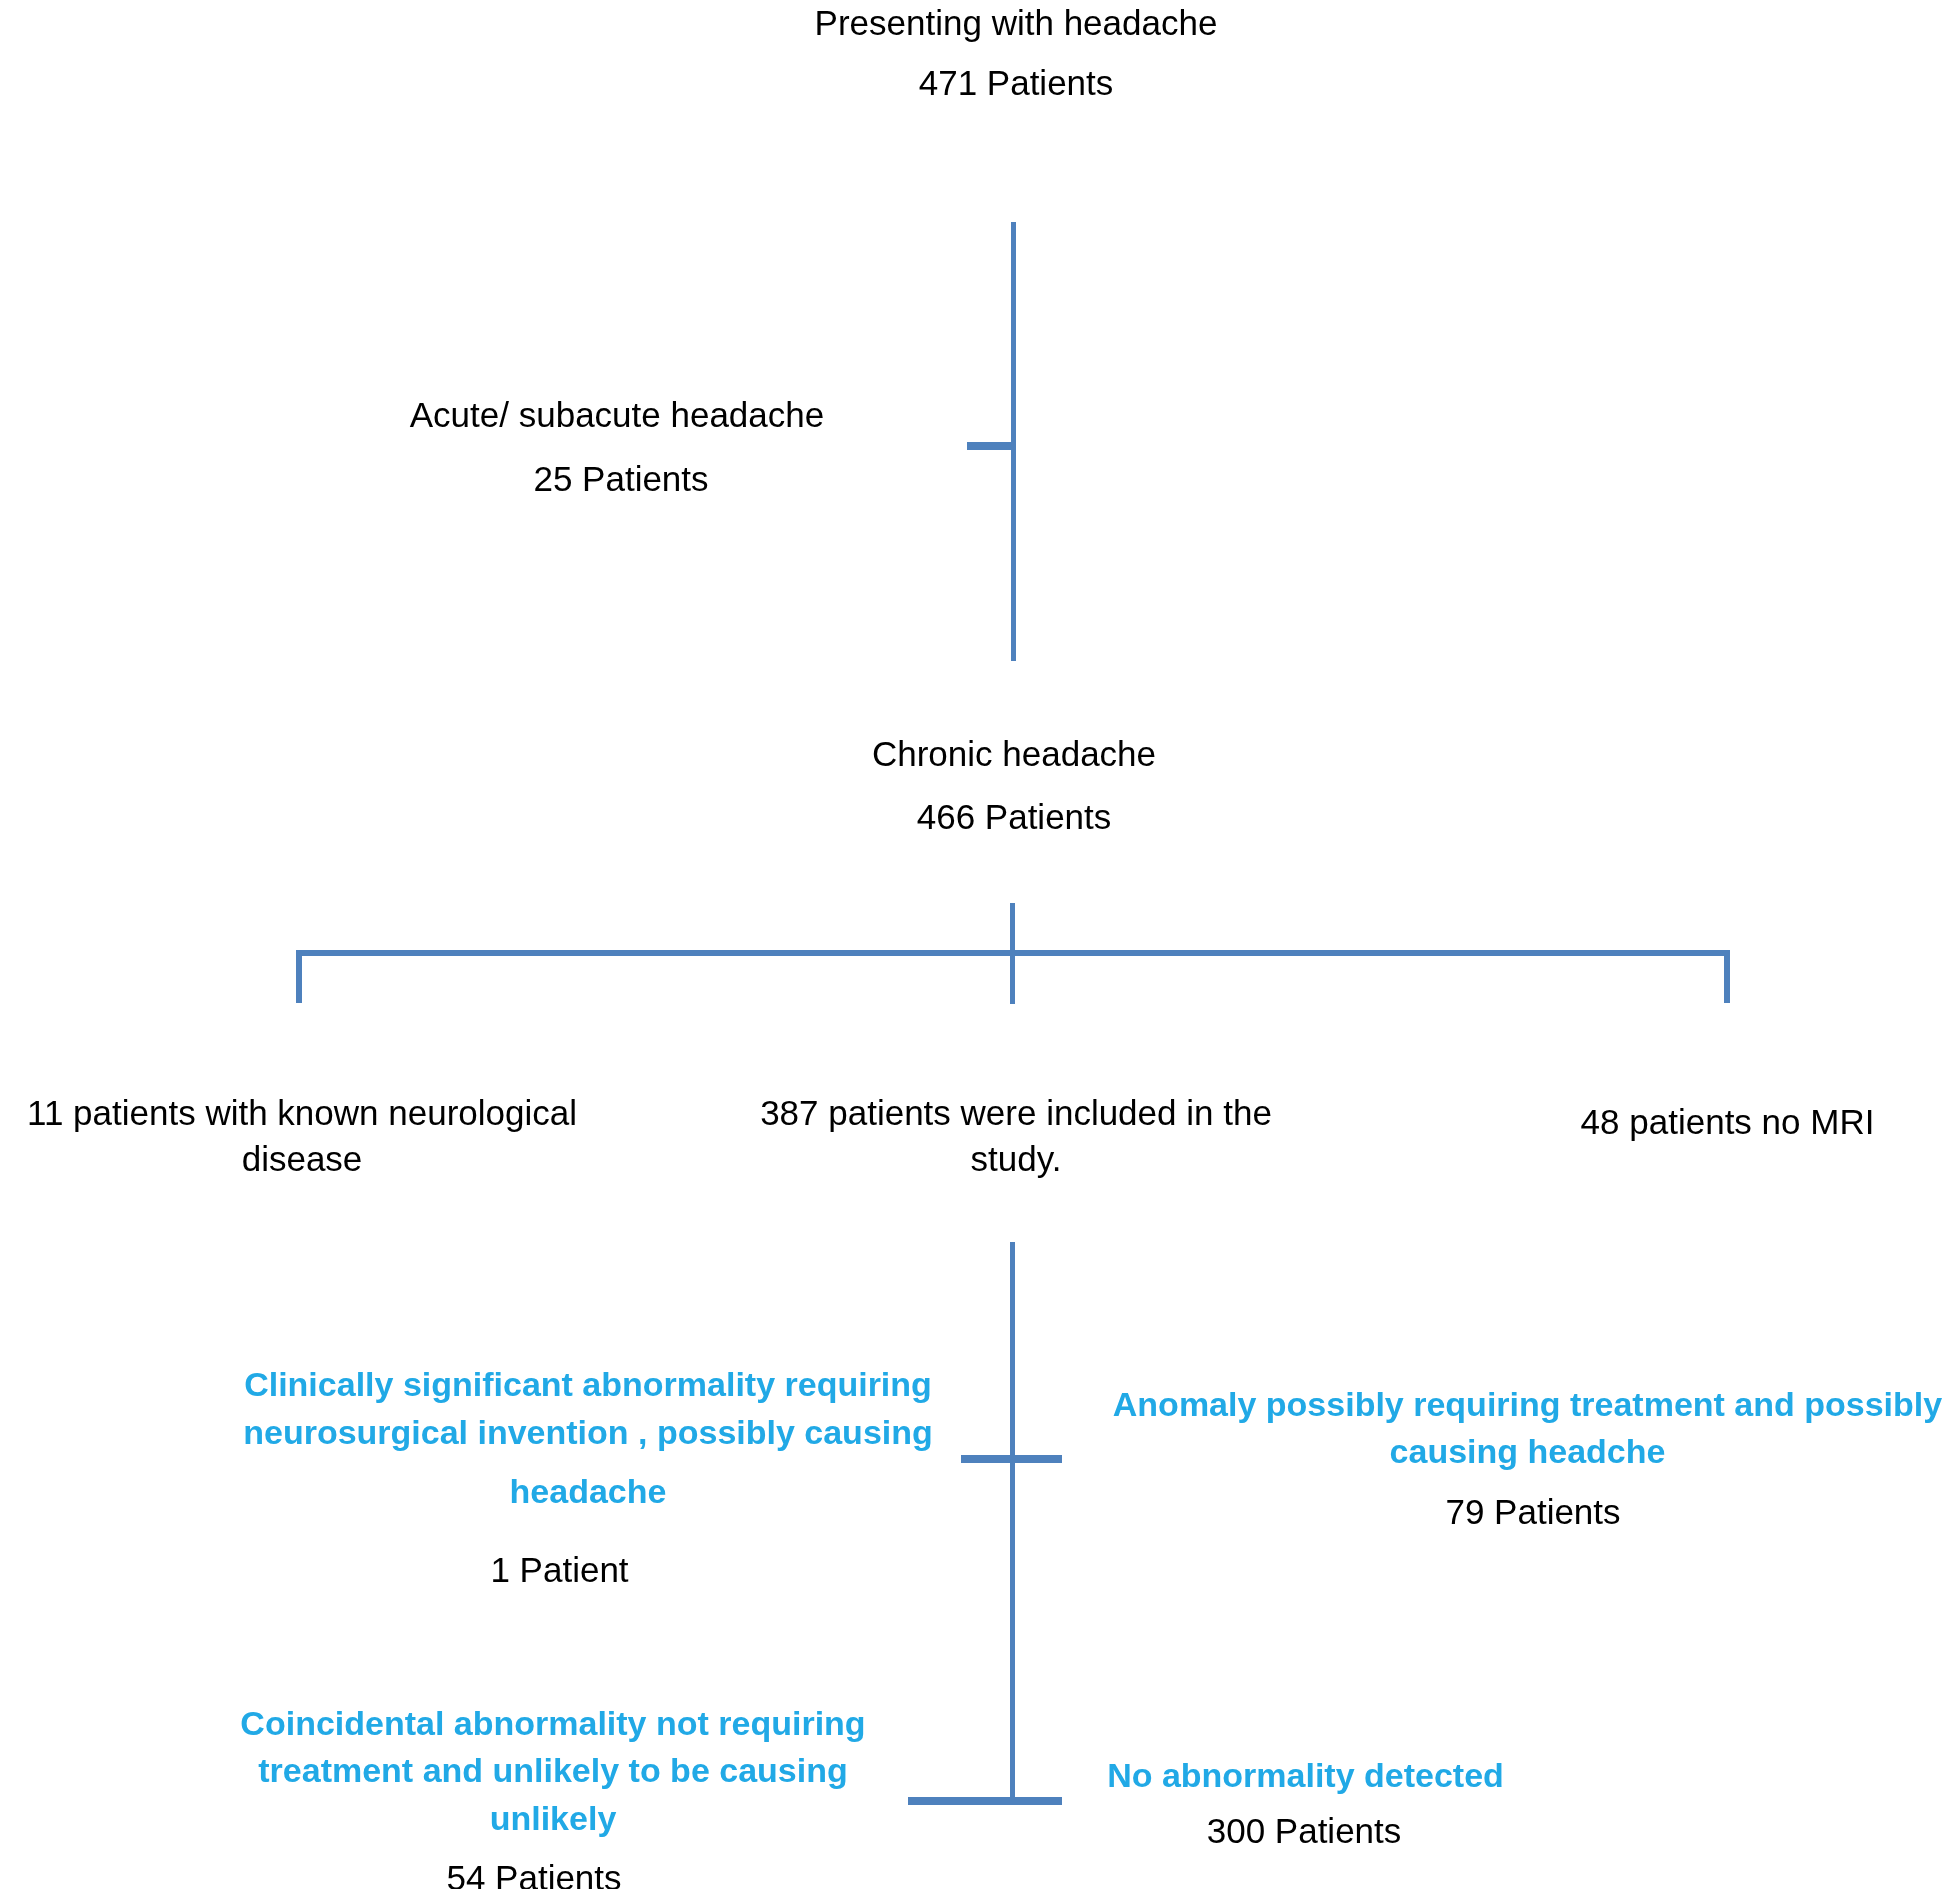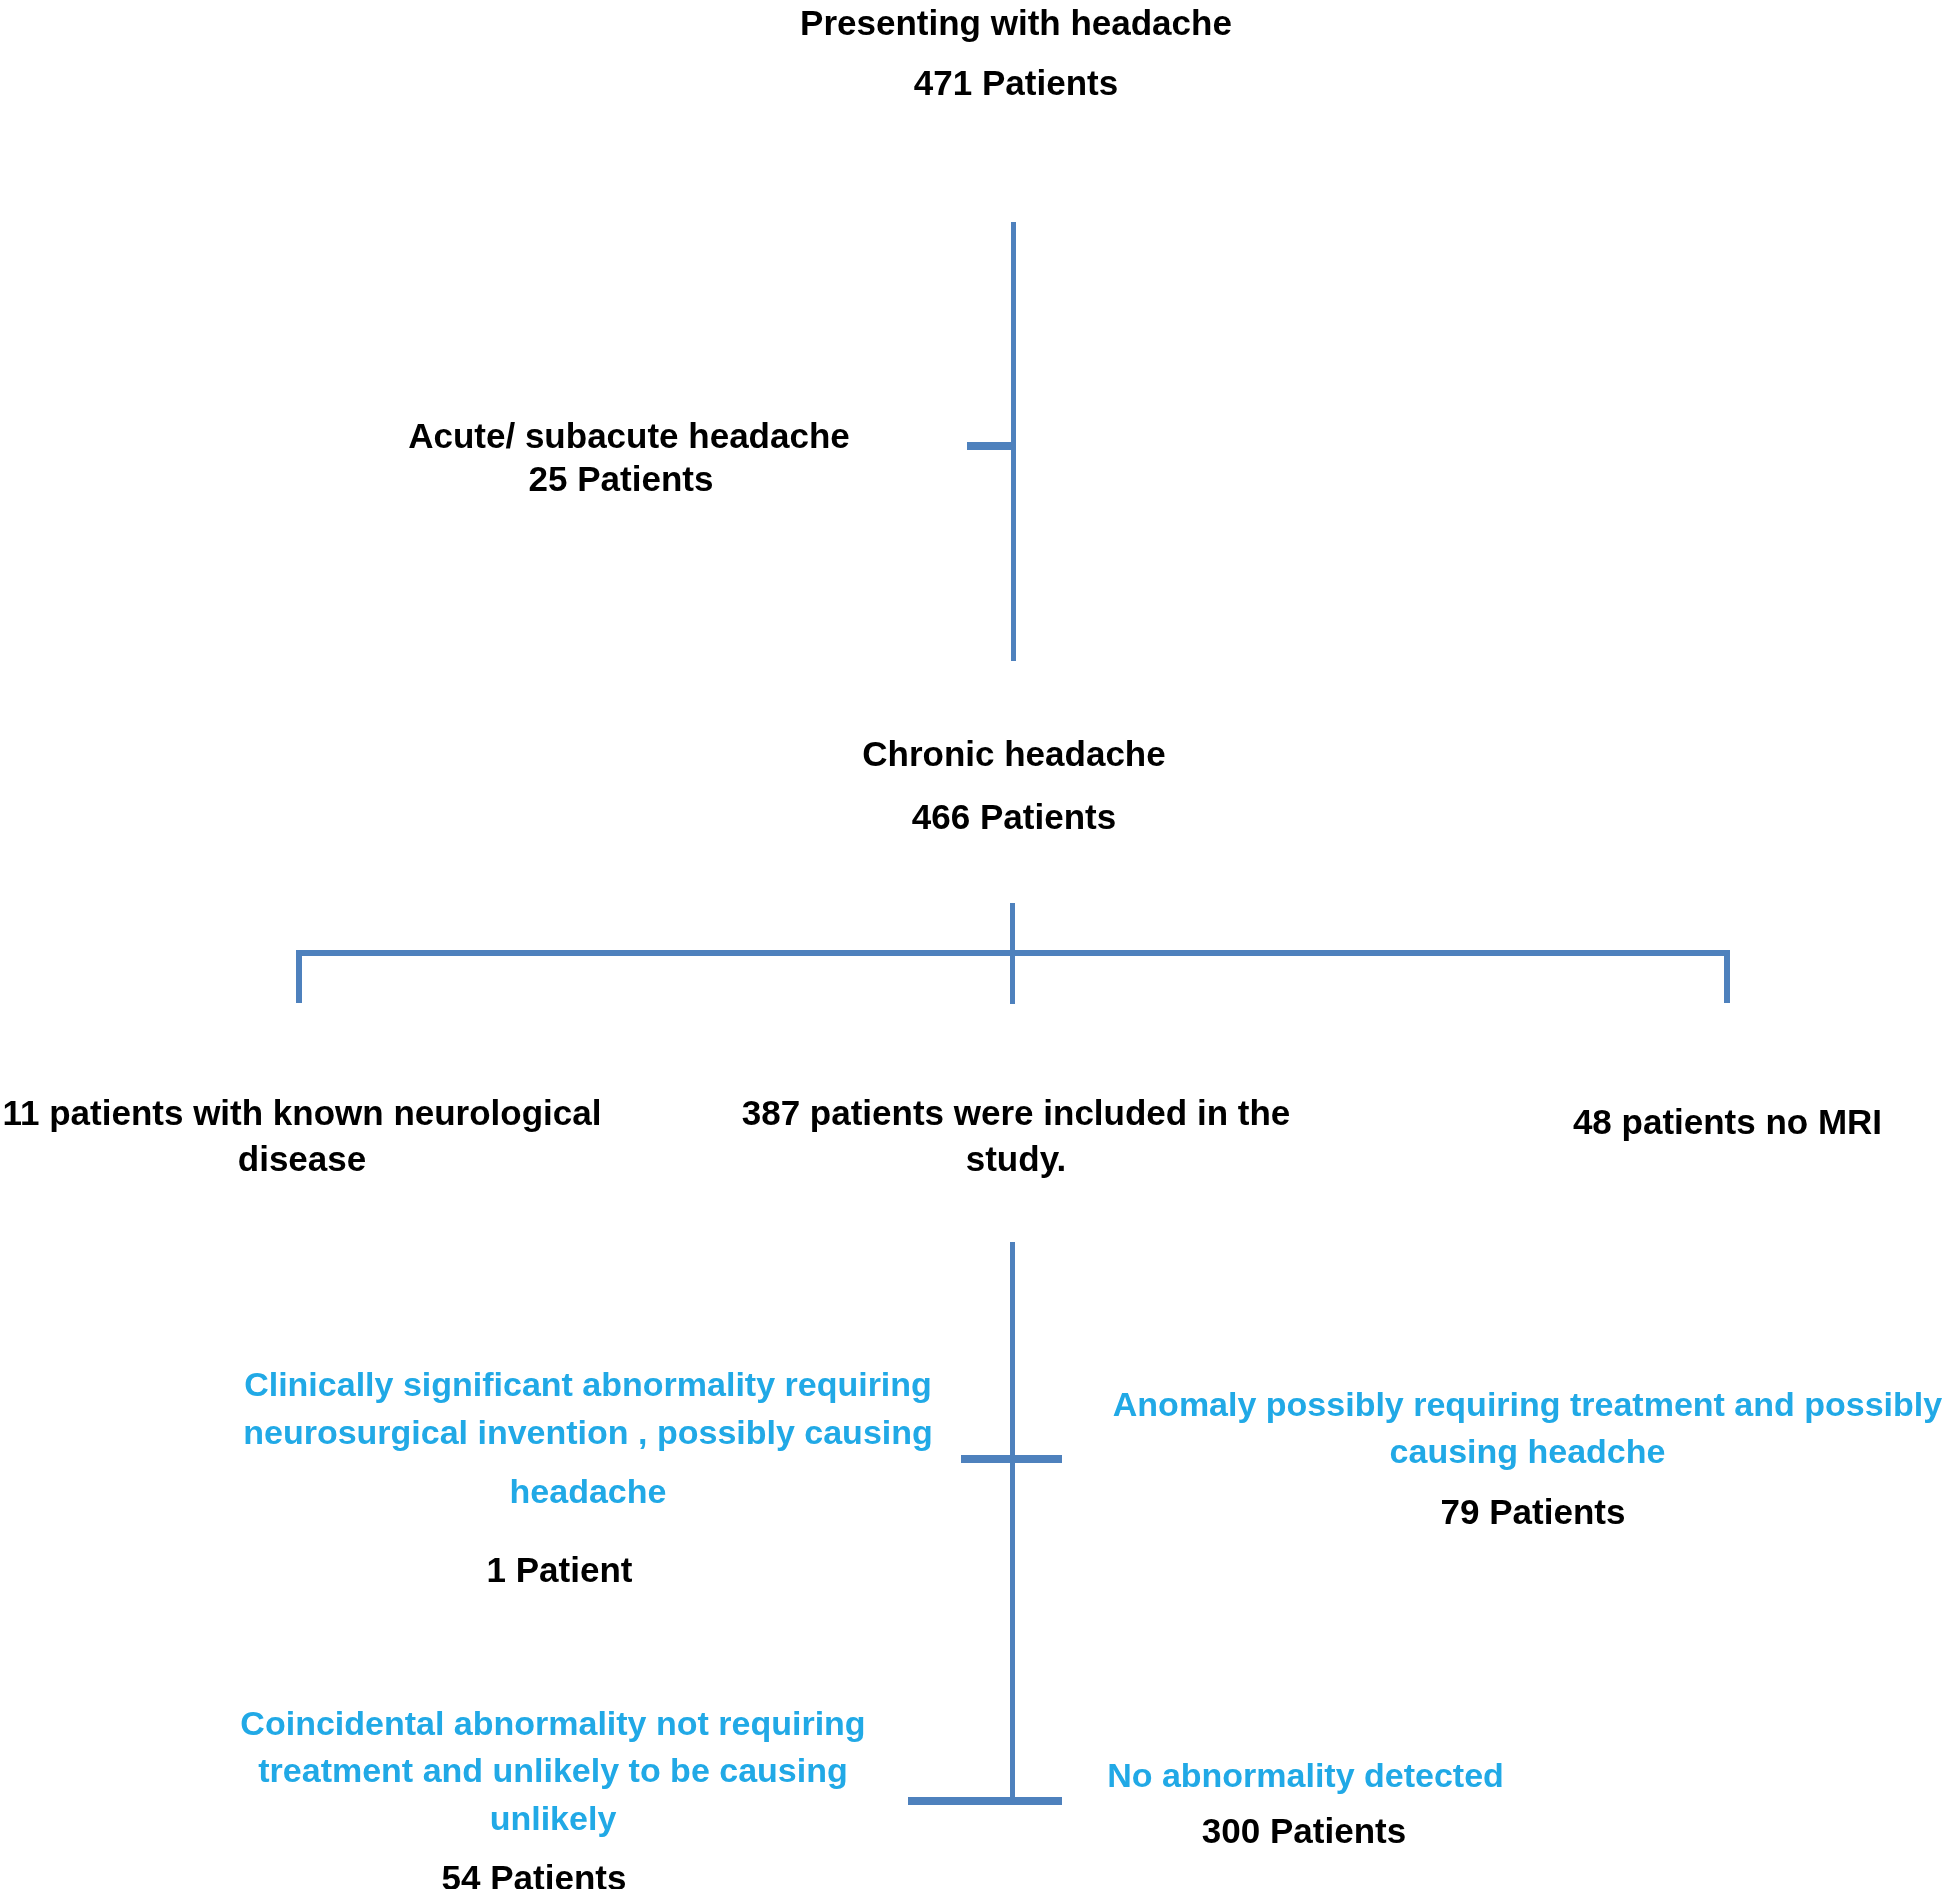--- a/index.html
+++ b/index.html
@@ -11,21 +11,21 @@
     background:var(--background,#fff);
     font-family:"Liberation Sans",sans-serif;
   }
   .node{position:static;}
   .txt{
     position:absolute;
     text-align:center;
     white-space:nowrap;
     color:var(--text,#000);
   }
-  .bl{font-size:35px;line-height:46px;font-weight:700;}
+  .bl{font-size:35px;line-height:46px;font-weight:400;}
   .cy{
     font-size:34px;line-height:47px;font-weight:700;
     color:var(--highlight,#21aae6);
   }
   .ln{
     position:absolute;
     background:var(--line,#4e81bd);
   }
 </style>
 </head>
@@ -44,21 +44,21 @@
   <div class="ln" style="left:1010px;top:1242px;width:5.2px;height:559px;"></div>
   <div class="ln" style="left:961px;top:1455px;width:101px;height:7.8px;"></div>
   <div class="ln" style="left:908px;top:1797px;width:154px;height:7.8px;"></div>
 
   <div class="node">
     <div class="txt bl" style="left:691px;top:0px;width:650px;">Presenting with headache</div>
     <div class="txt bl" style="left:691px;top:60px;width:650px;">471 Patients</div>
   </div>
 
   <div class="node">
-    <div class="txt bl" style="left:304px;top:392px;width:650px;margin-top:21px;">Acute/ subacute headache</div>
+    <div class="txt bl" style="left:292px;top:392px;width:650px;">Acute/ subacute headache</div>
     <div class="txt bl" style="left:296px;top:456px;width:650px;text-align:center;">25 Patients</div>
   </div>
 
   <div class="node">
     <div class="txt bl" style="left:689px;top:731px;width:650px;">Chronic headache</div>
     <div class="txt bl" style="left:689px;top:794px;width:650px;">466 Patients</div>
   </div>
 
   <div class="node">
     <div class="txt bl" style="left:-23px;top:1090px;width:650px;">11 patients with known neurological</div>

